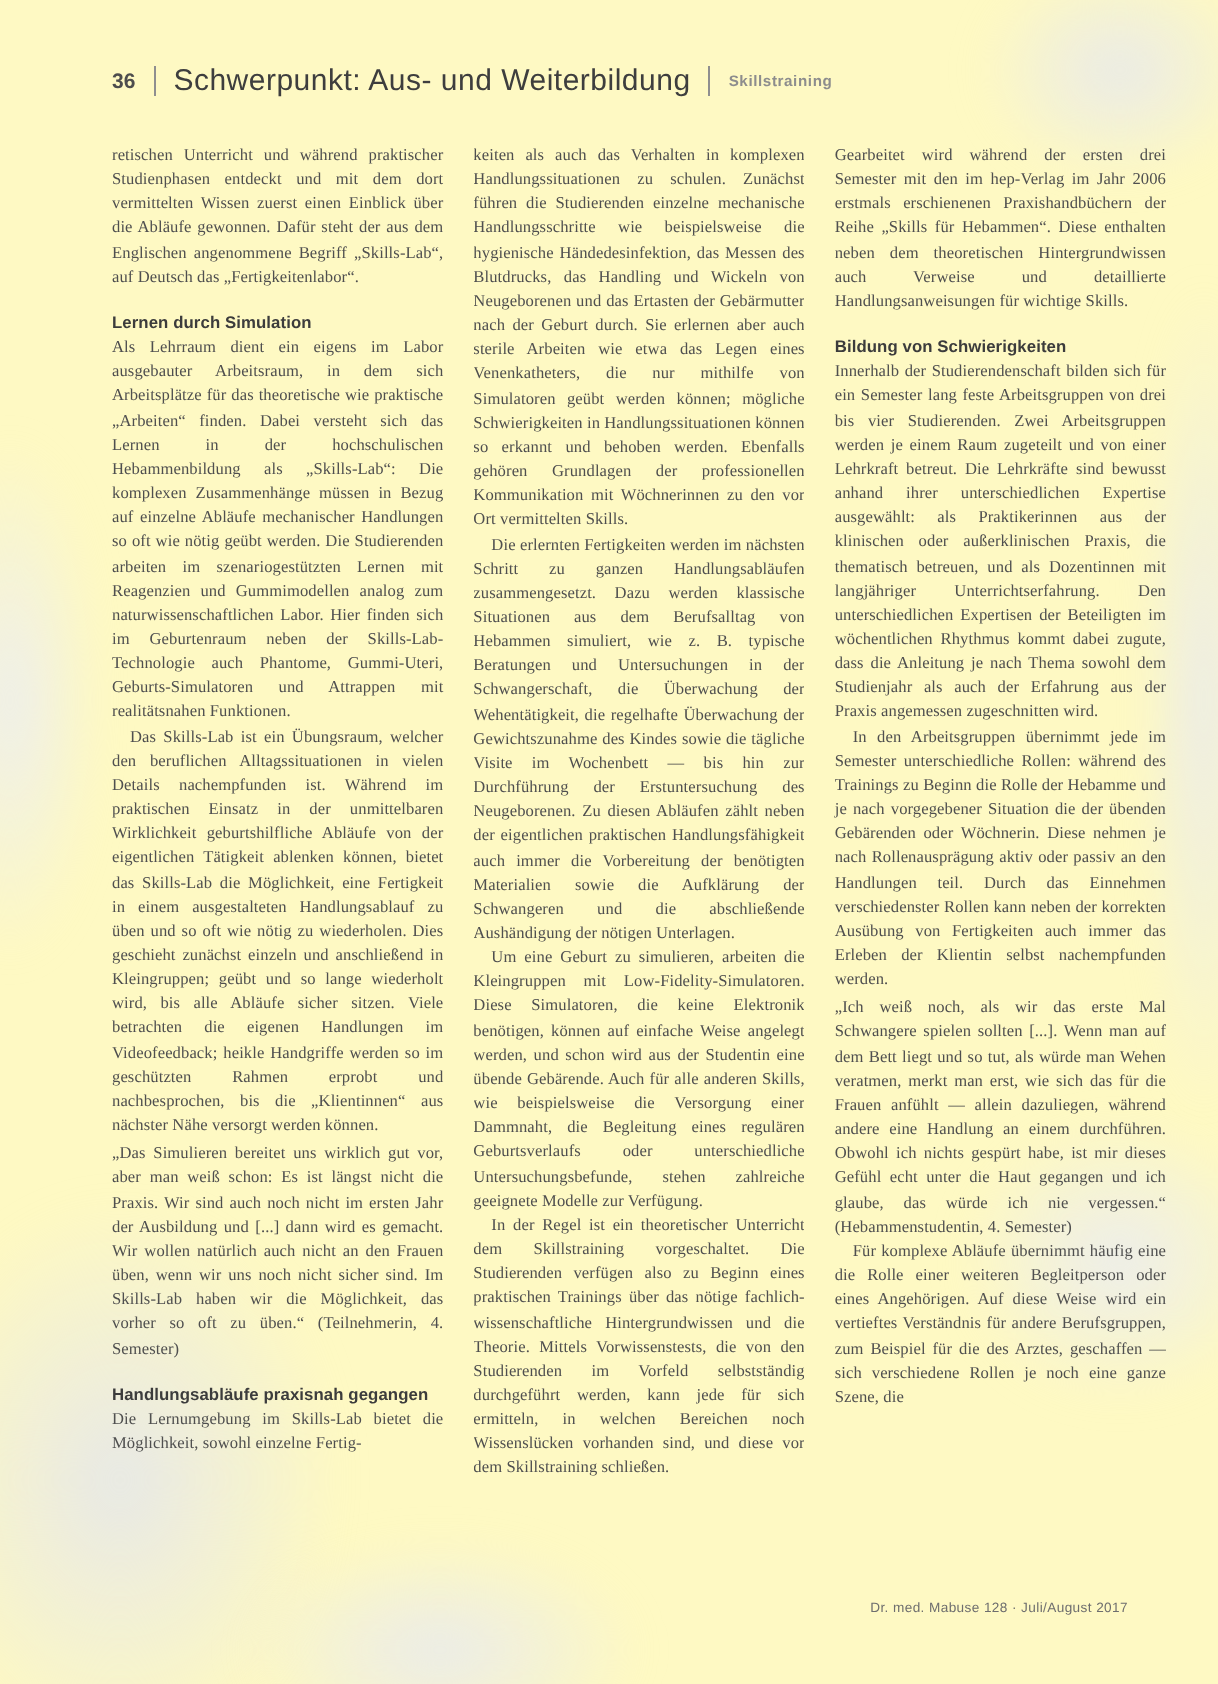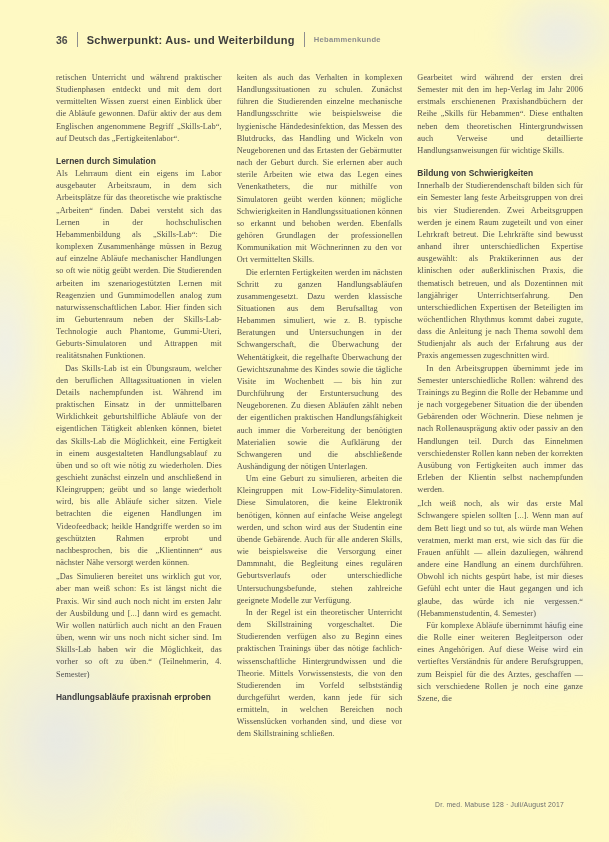--- a/index.html
+++ b/index.html
@@ -16,21 +16,21 @@
   .b4{left:120px;top:770px;width:200px;height:110px;background:radial-gradient(closest-side,#eaebe9,rgba(234,235,233,0));}
   .b5{left:-40px;top:220px;width:90px;height:260px;background:radial-gradient(closest-side,#edeeec,rgba(237,238,236,0));}
   .b6{left:480px;top:560px;width:160px;height:140px;background:radial-gradient(closest-side,#ecedeb,rgba(236,237,235,0));}
 
   .header{
     position:absolute;left:56px;top:32px;display:flex;align-items:center;gap:9px;
     filter:blur(0.25px);
   }
   .pagenum{font-size:10.5px;font-weight:bold;color:#4d4d4d;}
   .vdiv{width:1px;height:15px;background:#8f8f8f;}
-  .section-title{font-size:11px;font-weight:bold;color:#3e3e3e;letter-spacing:.25px;}
+  .section-title{font-size:15px;font-weight:normal;color:#3e3e3e;letter-spacing:.25px;}
   .topic{font-size:7.6px;font-weight:bold;color:#8d8d8d;letter-spacing:.3px;}
 
   .columns{
     position:absolute;left:56px;top:72px;width:527px;height:723px;
     display:flex;gap:15px;filter:blur(0.32px);
   }
   .col{
     width:166px;overflow:hidden;text-align:justify;
     font-family:"Liberation Serif",serif;
     font-size:8.3px;line-height:12.15px;color:#4f4f4f;
@@ -61,31 +61,32 @@
   <div class="blob b3"></div>
   <div class="blob b4"></div>
   <div class="blob b5"></div>
   <div class="blob b6"></div>
 
   <div class="header">
     <span class="pagenum">36</span>
     <span class="vdiv"></span>
     <span class="section-title">Schwerpunkt: Aus- und Weiterbildung</span>
     <span class="vdiv"></span>
-    <span class="topic">Hebammenkunde</span>
+    <span class="topic">Skillstraining</span>
   </div>
 
   <div class="columns">
     <div class="col">
-        <p>retischen Unterricht und während praktischer Studienphasen entdeckt und mit dem dort vermittelten Wissen zuerst einen Einblick über die Abläufe gewonnen. Dafür aktiv der aus dem Englischen angenommene Begriff „Skills-Lab“, auf Deutsch das „Fertigkeitenlabor“.</p>
+        <p>retischen Unterricht und während praktischer Studienphasen entdeckt und mit dem dort vermittelten Wissen zuerst einen Einblick über die Abläufe gewonnen. Dafür steht der aus dem Englischen angenommene Begriff „Skills-Lab“, auf Deutsch das „Fertigkeitenlabor“.</p>
         <h3>Lernen durch Simulation</h3>
         <p>Als Lehrraum dient ein eigens im Labor ausgebauter Arbeitsraum, in dem sich Arbeitsplätze für das theoretische wie praktische „Arbeiten“ finden. Dabei versteht sich das Lernen in der hochschulischen Hebammenbildung als „Skills-Lab“: Die komplexen Zusammenhänge müssen in Bezug auf einzelne Abläufe mechanischer Handlungen so oft wie nötig geübt werden. Die Studierenden arbeiten im szenariogestützten Lernen mit Reagenzien und Gummimodellen analog zum naturwissenschaftlichen Labor. Hier finden sich im Geburtenraum neben der Skills-Lab-Technologie auch Phantome, Gummi-Uteri, Geburts-Simulatoren und Attrappen mit realitätsnahen Funktionen.</p>
         <p class="indent">Das Skills-Lab ist ein Übungsraum, welcher den beruflichen Alltagssituationen in vielen Details nachempfunden ist. Während im praktischen Einsatz in der unmittelbaren Wirklichkeit geburtshilfliche Abläufe von der eigentlichen Tätigkeit ablenken können, bietet das Skills-Lab die Möglichkeit, eine Fertigkeit in einem ausgestalteten Handlungsablauf zu üben und so oft wie nötig zu wiederholen. Dies geschieht zunächst einzeln und anschließend in Kleingruppen; geübt und so lange wiederholt wird, bis alle Abläufe sicher sitzen. Viele betrachten die eigenen Handlungen im Videofeedback; heikle Handgriffe werden so im geschützten Rahmen erprobt und nachbesprochen, bis die „Klientinnen“ aus nächster Nähe versorgt werden können.</p>
         <p class="quote">„Das Simulieren bereitet uns wirklich gut vor, aber man weiß schon: Es ist längst nicht die Praxis. Wir sind auch noch nicht im ersten Jahr der Ausbildung und [...] dann wird es gemacht. Wir wollen natürlich auch nicht an den Frauen üben, wenn wir uns noch nicht sicher sind. Im Skills-Lab haben wir die Möglichkeit, das vorher so oft zu üben.“ (Teilnehmerin, 4. Semester)</p>
-        <h3>Handlungsabläufe praxisnah erproben</h3>
+        <h3>Handlungsabläufe praxisnah gegangen</h3>
+        <p>Die Lernumgebung im Skills-Lab bietet die Möglichkeit, sowohl einzelne Fertig-</p>
       </div>
     <div class="col">
         <p>keiten als auch das Verhalten in komplexen Handlungssituationen zu schulen. Zunächst führen die Studierenden einzelne mechanische Handlungsschritte wie beispielsweise die hygienische Händedesinfektion, das Messen des Blutdrucks, das Handling und Wickeln von Neugeborenen und das Ertasten der Gebärmutter nach der Geburt durch. Sie erlernen aber auch sterile Arbeiten wie etwa das Legen eines Venenkatheters, die nur mithilfe von Simulatoren geübt werden können; mögliche Schwierigkeiten in Handlungssituationen können so erkannt und behoben werden. Ebenfalls gehören Grundlagen der professionellen Kommunikation mit Wöchnerinnen zu den vor Ort vermittelten Skills.</p>
         <p class="indent">Die erlernten Fertigkeiten werden im nächsten Schritt zu ganzen Handlungsabläufen zusammengesetzt. Dazu werden klassische Situationen aus dem Berufsalltag von Hebammen simuliert, wie z. B. typische Beratungen und Untersuchungen in der Schwangerschaft, die Überwachung der Wehentätigkeit, die regelhafte Überwachung der Gewichtszunahme des Kindes sowie die tägliche Visite im Wochenbett — bis hin zur Durchführung der Erstuntersuchung des Neugeborenen. Zu diesen Abläufen zählt neben der eigentlichen praktischen Handlungsfähigkeit auch immer die Vorbereitung der benötigten Materialien sowie die Aufklärung der Schwangeren und die abschließende Aushändigung der nötigen Unterlagen.</p>
         <p class="indent">Um eine Geburt zu simulieren, arbeiten die Kleingruppen mit Low-Fidelity-Simulatoren. Diese Simulatoren, die keine Elektronik benötigen, können auf einfache Weise angelegt werden, und schon wird aus der Studentin eine übende Gebärende. Auch für alle anderen Skills, wie beispielsweise die Versorgung einer Dammnaht, die Begleitung eines regulären Geburtsverlaufs oder unterschiedliche Untersuchungsbefunde, stehen zahlreiche geeignete Modelle zur Verfügung.</p>
         <p class="indent">In der Regel ist ein theoretischer Unterricht dem Skillstraining vorgeschaltet. Die Studierenden verfügen also zu Beginn eines praktischen Trainings über das nötige fachlich-wissenschaftliche Hintergrundwissen und die Theorie. Mittels Vorwissenstests, die von den Studierenden im Vorfeld selbstständig durchgeführt werden, kann jede für sich ermitteln, in welchen Bereichen noch Wissenslücken vorhanden sind, und diese vor dem Skillstraining schließen.</p>
       </div>
     <div class="col">
         <p>Gearbeitet wird während der ersten drei Semester mit den im hep-Verlag im Jahr 2006 erstmals erschienenen Praxishandbüchern der Reihe „Skills für Hebammen“. Diese enthalten neben dem theoretischen Hintergrundwissen auch Verweise und detaillierte Handlungsanweisungen für wichtige Skills.</p>
         <h3>Bildung von Schwierigkeiten</h3>

